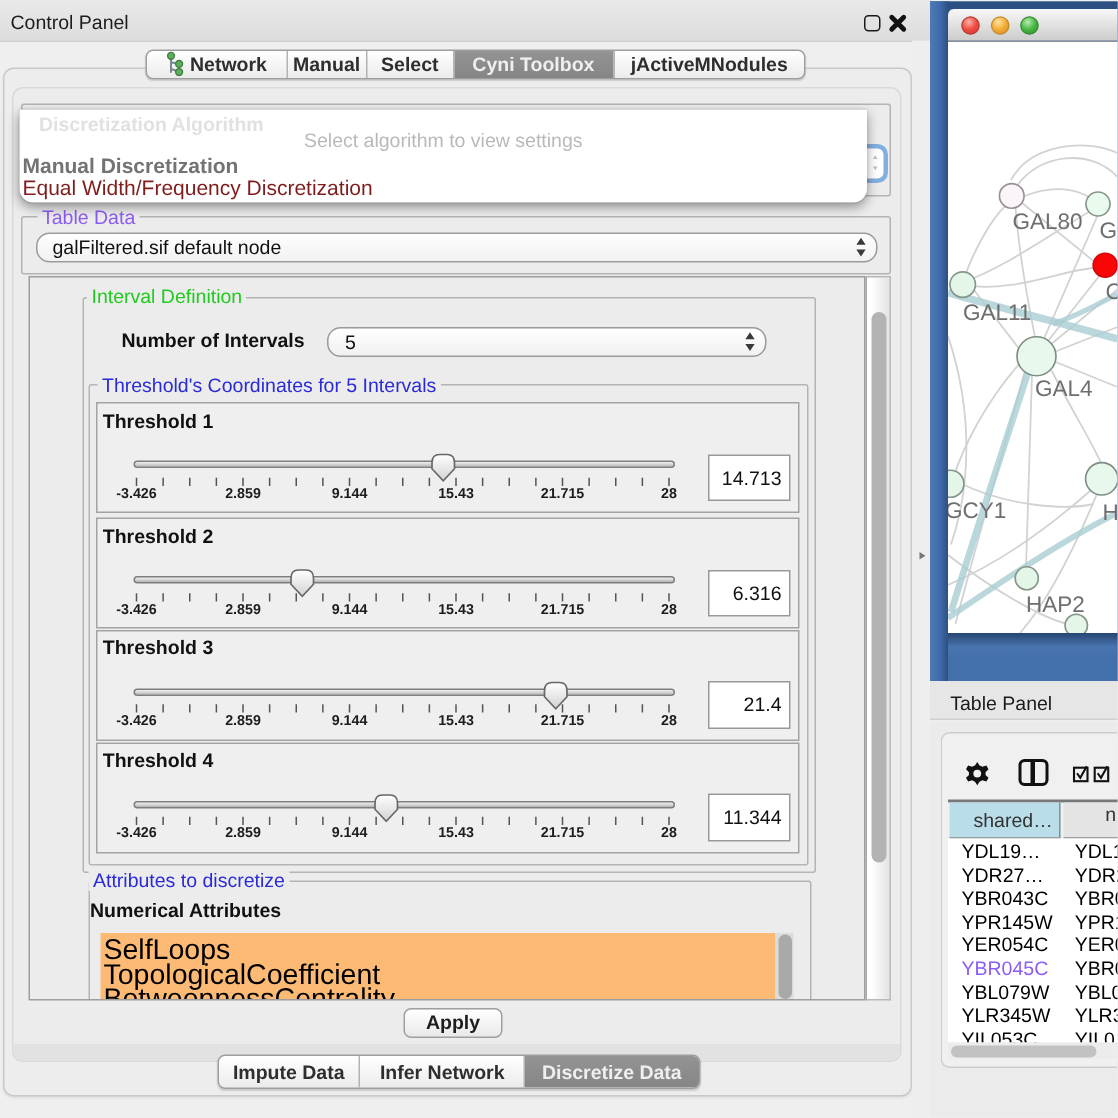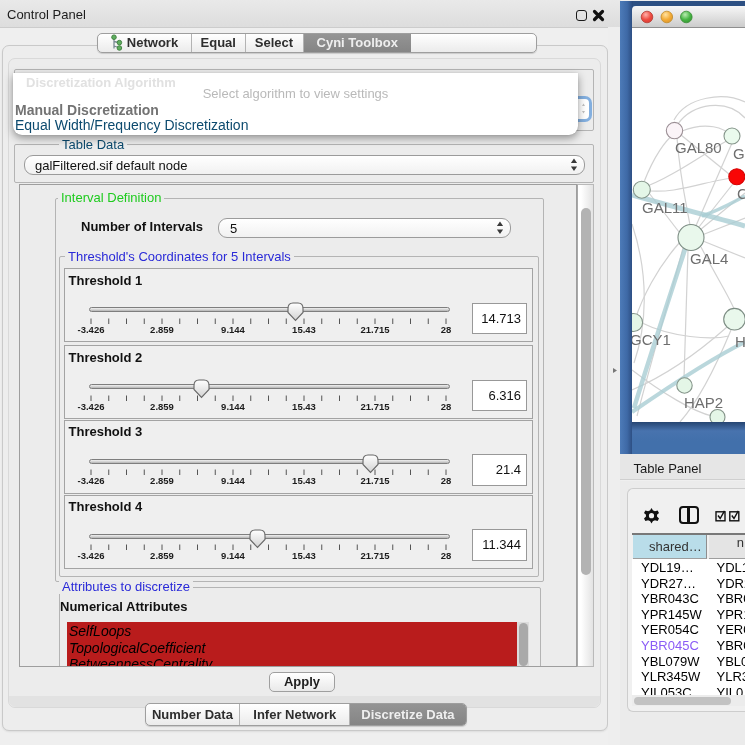--- a/index.html
+++ b/index.html
@@ -48,21 +48,21 @@
 .seg .s { font-size:13px; font-weight:600; color:#2e2e2e; text-align:center;
   border-right:1px solid #b3b3b3; display:flex; align-items:center; justify-content:center; }
 .seg .s:last-child { border-right:none; }
 .seg .sel { background:linear-gradient(180deg,#949494,#858585); color:#efefef; }
 #popup { position:absolute; left:13px; top:73px; width:565px; height:62px;
   background:#ffffff; border-radius:0 0 9px 9px;
   box-shadow:0 3px 8px rgba(0,0,0,0.4), 0 0 1px rgba(0,0,0,0.2); z-index:50; font-size:13px; }
 #popup .ghost { position:absolute; left:13px; top:1.5px; font-weight:bold; color:#e1e1e1; }
 #popup .hint { position:absolute; left:0; right:0; top:13px; color:#b9b9b9; text-align:center; }
 #popup .r1 { position:absolute; left:2px; top:29px; font-weight:bold; color:#737373; font-size:14px; }
-#popup .r2 { position:absolute; left:2px; top:43.5px; color:#0c4a6e; font-size:14px; }
+#popup .r2 { position:absolute; left:2px; top:43.5px; color:#7f1d1d; font-size:14px; }
 </style></head>
 <body>
 
 <div id="titlebar">
     <div class="t">Control Panel</div>
   </div>
 <div class="abs" style="left:575.5px;top:10px;width:11px;height:10.5px;border:1.7px solid #1a1a1a;border-radius:3px;"></div>
 <svg class="abs" style="left:591px;top:8px" width="15" height="15" viewBox="0 0 15 15">
  <path d="M3.5 3.5 L11.5 11.5 M11.5 3.5 L3.5 11.5" stroke="#111" stroke-width="3.2" stroke-linecap="round"></path>
 </svg>
@@ -74,21 +74,21 @@
 
 <div class="gbox" style="left:14px;top:69px;width:580px;height:62px;"></div>
 
 <div class="abs" style="left:556px;top:96px;width:36px;height:26px;border:3px solid rgba(100,155,215,0.8);
  border-radius:7px;background:#fff;"></div>
 <svg class="abs" style="left:578px;top:101px" width="10" height="16" viewBox="0 0 10 16">
  <path d="M4 5 L7 5 L5.5 2.5 Z M4 10 L7 10 L5.5 12.5 Z" fill="#c0c0c0"></path>
 </svg>
 
 <div class="gbox" style="left:14px;top:144px;width:580px;height:39px;"></div>
-<div class="gtitle" style="left:25px;top:137px;color:#0c4a6e;margin-left:34px;">Table Data</div>
+<div class="gtitle" style="left:25px;top:137px;color:#8b5cf6;">Table Data</div>
 <div class="combo" style="left:24px;top:154.5px;width:561px;height:20.5px;">
   <span class="ctext">galFiltered.sif default node</span>
   <svg class="carr" viewBox="0 0 8 15">
       <path d="M0.9 5.6 L7.1 5.6 L4 1 Z M0.9 8.9 L7.1 8.9 L4 13.5 Z" fill="#3a3a3a"></path>
     </svg>
 </div>
 
 <div id="viewport">
  <div style="position:absolute;left:-19px;top:-184px;width:473px;height:690px;padding-left:16px;">
   
@@ -262,21 +262,21 @@
         </div>
   <svg class="thumb" style="left:184px" width="18" height="20" viewBox="0 0 18 20">
     <path d="M1,6.5 Q1,1 6,1 L11,1 Q16,1 16,6.5 L16,10.5 L8.5,18.5 L1,10.5 Z" fill="url(#thg)" stroke="#676767" stroke-width="1.1"></path>
   </svg>
   <div class="vbox">11.344</div>
 </div>
   
   <div class="gbox" style="left:58px;top:586px;width:482px;height:86px;"></div>
   <div class="gtitle" style="left:58px;top:578px;color:#2a2ad8;">Attributes to discretize</div>
   <div class="abs" style="left:59px;top:598px;font-size:13px;font-weight:bold;color:#111;">Numerical Attributes</div>
-  <div class="abs" style="left:66px;top:620.5px;width:450px;height:47px;background:#b91c1c;font-size:14px;color:#000;font-style:italic;">
+  <div class="abs" style="left:66px;top:620.5px;width:450px;height:47px;background:#fdba74;font-size:19px;color:#000;">
     <div class="abs" style="left:2px;top:1.5px;">SelfLoops</div>
     <div class="abs" style="left:2px;top:18px;">TopologicalCoefficient</div>
     <div class="abs" style="left:2px;top:34.5px;">BetweennessCentrality</div>
   </div>
   <div class="abs" style="left:516px;top:620.5px;width:12px;height:47px;background:#dcdcdc;">
     <div class="abs" style="left:1.5px;top:1.5px;width:9px;height:43px;background:#a9a9a9;border-radius:4.5px;"></div>
   </div>
  </div>
 </div>
 <div id="vscroll">
@@ -286,27 +286,28 @@
 <div id="applybtn">Apply</div>
 
 <div class="seg" style="left:85px;top:32.5px;width:440px;height:20.5px;margin-left:12px;">
   <div class="s" style="width:94px;">
     <svg width="12" height="17" viewBox="0 0 12 17" style="margin-right:4px;">
       <path d="M3 4 L3 14.5 M3 7.5 L7.5 8.5 M3 12 L7.5 13.5" stroke="#7a8a94" stroke-width="1.3" fill="none"></path>
       <circle cx="3" cy="3.2" r="2.3" fill="#5fae5f" stroke="#3e7e3e" stroke-width="0.9"></circle>
       <circle cx="8.4" cy="8.6" r="2.3" fill="#5fae5f" stroke="#3e7e3e" stroke-width="0.9"></circle>
       <circle cx="8.4" cy="14" r="2.3" fill="#5fae5f" stroke="#3e7e3e" stroke-width="0.9"></circle>
     </svg>Network</div>
-  <div class="s" style="width:53.5px;">Equal</div>
+  <div class="s" style="width:53.5px;">Manual</div>
   <div class="s" style="width:58px;">Select</div>
   <div class="s sel" style="width:107.5px;">Cyni Toolbox</div>
+  <div class="s" style="width:127px;">jActiveMNodules</div>
 </div>
 
 <div class="seg" style="left:144.5px;top:703px;width:322px;height:22.5px;">
-  <div class="s" style="width:95.5px;">Number Data</div>
+  <div class="s" style="width:95.5px;">Impute Data</div>
   <div class="s" style="width:110.5px;">Infer Network</div>
   <div class="s sel" style="width:116px;">Discretize Data</div>
 </div>
 
 <div id="popup">
   <div class="ghost">Discretization Algorithm</div>
   <div class="hint">Select algorithm to view settings</div>
   <div class="r1">Manual Discretization</div>
   <div class="r2">Equal Width/Frequency Discretization</div>
 </div>

